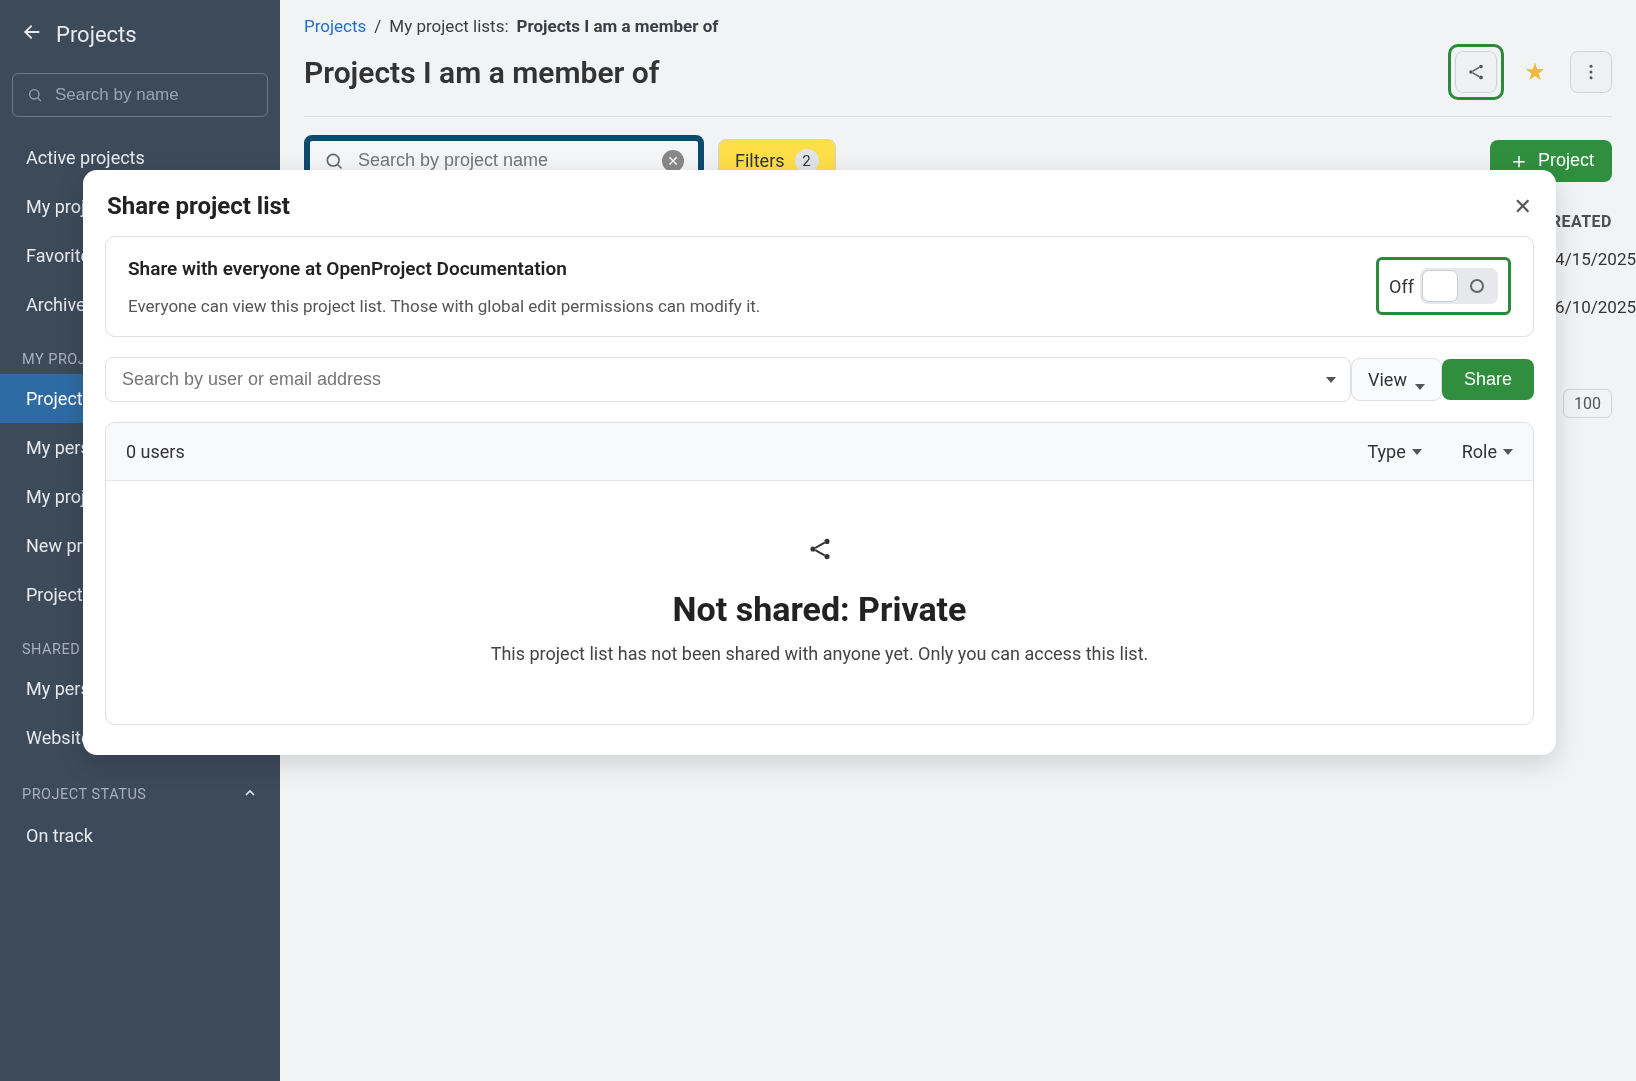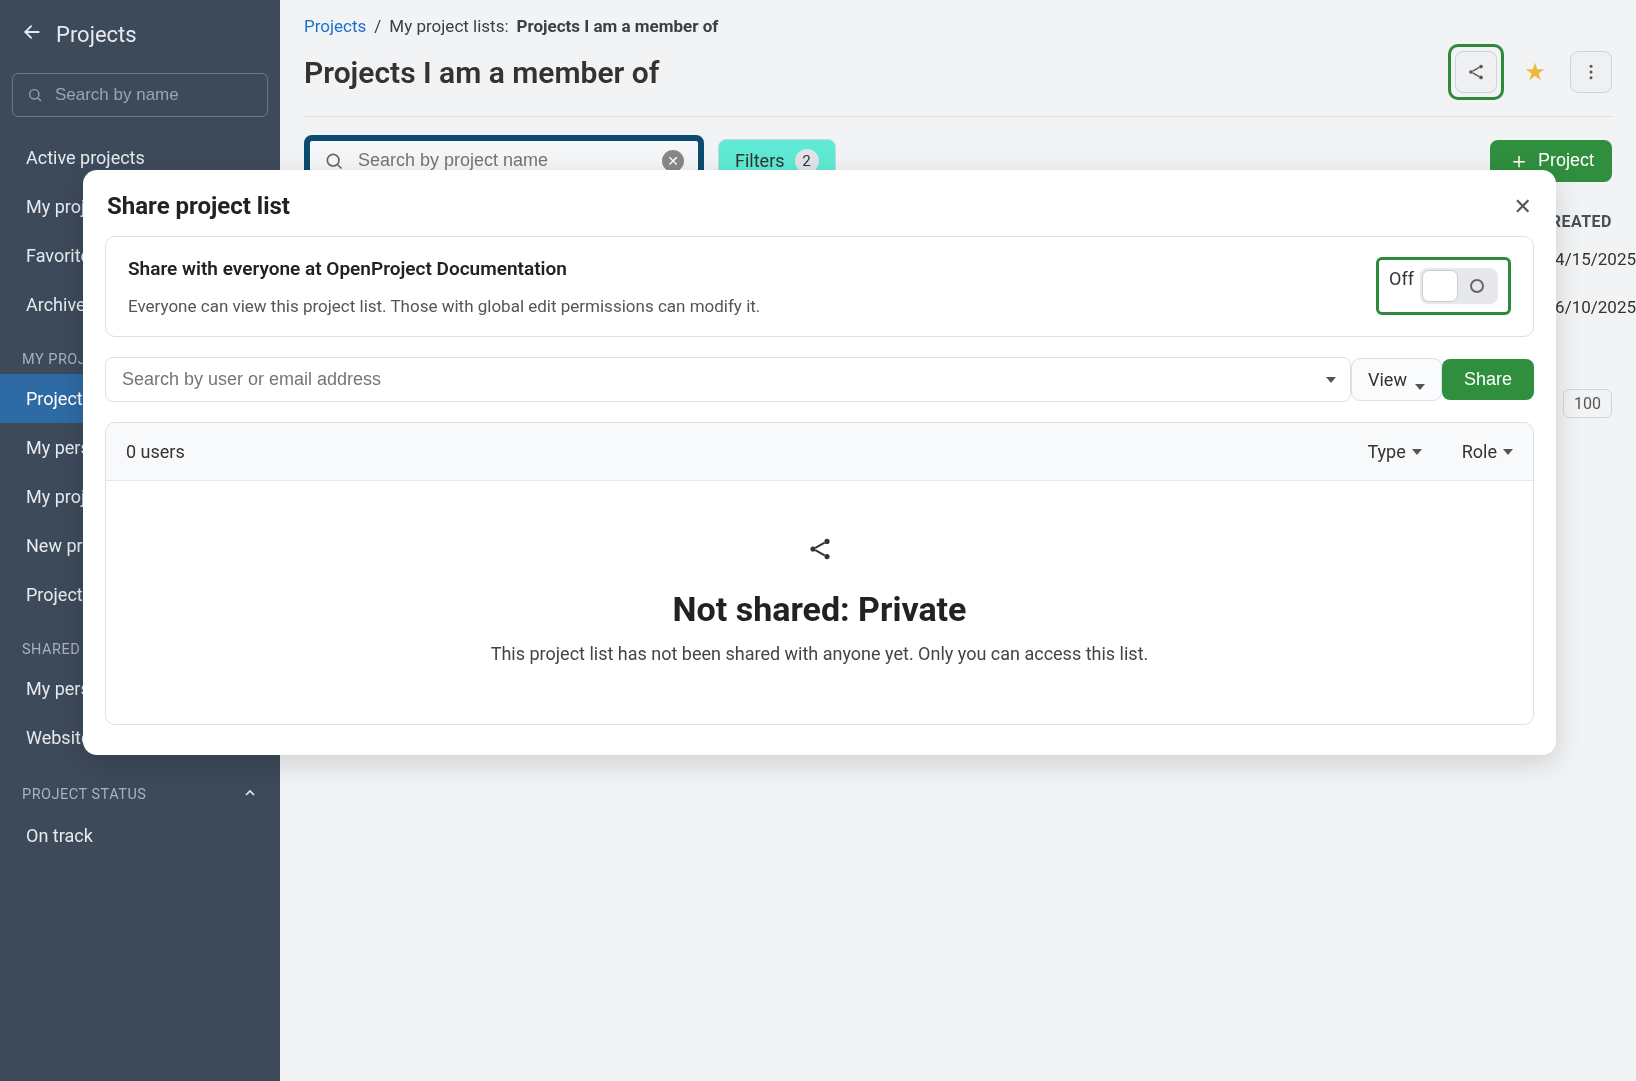--- a/index.html
+++ b/index.html
@@ -176,21 +176,21 @@
   }
   .filters-btn {
     display: flex;
     align-items: center;
     gap: 10px;
     border: 1px solid #d0d4d8;
     border-radius: 8px;
     padding: 9px 16px;
     font-size: 18px;
     cursor: pointer;
-    background: #5eead4;
+    background: #fde047;
   }
   .filters-btn .badge {
     background: #e1e4e8;
     border-radius: 50%;
     width: 24px; height: 24px;
     display: flex; align-items: center; justify-content: center;
     font-size: 15px;
   }
   .spacer { flex: 1; }
   .new-project-btn {
@@ -285,21 +285,21 @@
     font-weight: 600;
     color: #222;
   }
   .share-everyone-text p {
     margin: 0;
     font-size: 17px;
     color: #555;
   }
   .toggle-box {
     display: flex;
-    align-items: flex-start;
+    align-items: center;
     gap: 6px;
     border: 3px solid #2c8a3c;
     border-radius: 6px;
     padding: 8px 10px;
     flex-shrink: 0;
   }
   .toggle-label {
     font-size: 18px;
     color: #333;
   }

